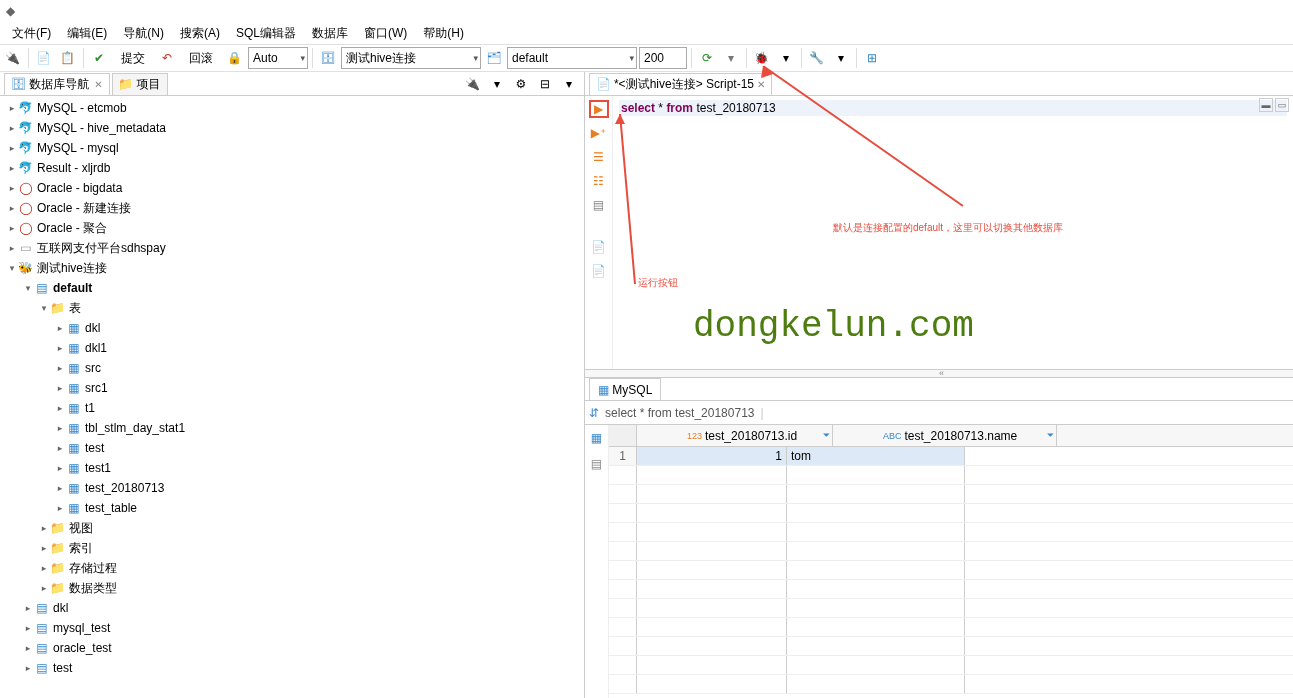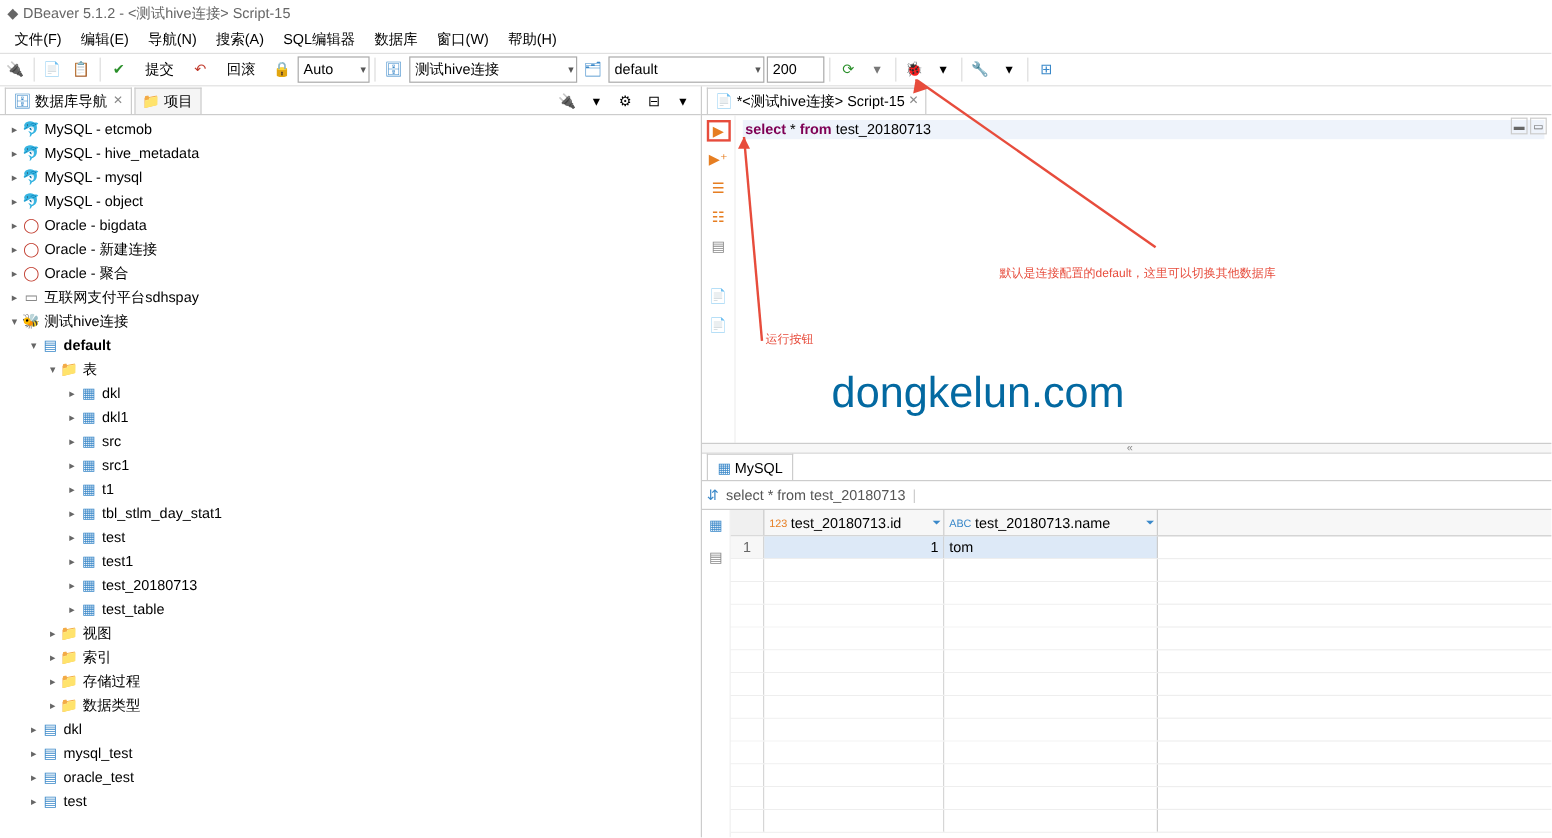--- a/index.html
+++ b/index.html
@@ -31,51 +31,50 @@
 .editor-tabs { height: 24px; display: flex; align-items: center; border-bottom: 1px solid #ccc; padding-left: 4px; }
 .editor-tab { height: 22px; padding: 0 6px; border: 1px solid #ccc; border-bottom: none; background: #fff; display: inline-flex; align-items: center; gap: 3px; }
 .editor-area { display: flex; flex: 1; min-height: 0; }
 .editor-gutter { width: 28px; border-right: 1px solid #eee; display: flex; flex-direction: column; align-items: center; padding-top: 4px; gap: 6px; }
 .gutter-btn { width: 20px; height: 18px; display: flex; align-items: center; justify-content: center; }
 .run-btn-outline { border: 2px solid #e74c3c; }
 .editor-content { flex: 1; position: relative; padding: 4px 6px; font-family: Consolas, monospace; font-size: 13px; }
 .sql-line { background: #eef3fb; padding: 1px 2px; display: inline-block; width: 100%; }
 .kw { color: #7f0055; font-weight: bold; }
 .annotation { position: absolute; color: #e74c3c; font-size: 10px; pointer-events: none; }
-.watermark { position: absolute; color: #0369a1; font-family: Liberation Sans, sans-serif; font-size: 36px; pointer-events: none; }
+.watermark { position: absolute; color: #4d7c0f; font-family: Liberation Mono, monospace; font-size: 36px; pointer-events: none; }
 .result-tabs { height: 24px; border-top: 1px solid #ccc; border-bottom: 1px solid #ccc; display: flex; align-items: center; padding-left: 4px; }
 .result-tab { height: 22px; padding: 0 8px; border: 1px solid #ccc; border-bottom: none; background: #fff; display: inline-flex; align-items: center; gap: 3px; }
 .result-filter { height: 24px; border-bottom: 1px solid #ccc; display: flex; align-items: center; padding: 0 4px; gap: 6px; }
 .result-filter .q { color: #555; }
 .result-filter .hint { color: #aaa; font-style: italic; }
 .grid { flex: 1; display: flex; }
 .grid-gutter { width: 24px; border-right: 1px solid #eee; display: flex; flex-direction: column; align-items: center; padding-top: 2px; gap: 4px; }
 .grid-table { flex: 1; position: relative; }
-.grid-header { height: 22px; display: flex; border-bottom: 1px solid #ccc; background: #f7f7f7; }
+.grid-header { height: 22px; display: flex; border-bottom: 1px solid #ccc; background: #f7f7f7; gap: 46px; }
 .gh-cell { border-right: 1px solid #ccc; padding: 2px 4px; display: flex; align-items: center; gap: 3px; position: relative; }
 .gh-cell.rownum { width: 28px; background: #f0f0f0; justify-content: center; }
 .gh-cell.c1 { width: 150px; }
 .gh-cell.c2 { width: 178px; }
 .gh-filter { position: absolute; right: 2px; font-size: 9px; color: #3a88c9; }
 .grid-body-row { height: 19px; display: flex; border-bottom: 1px solid #eee; }
 .gb-cell { border-right: 1px solid #ccc; padding: 1px 4px; display: flex; align-items: center; }
 .gb-cell.rownum { width: 28px; background: #f7f7f7; justify-content: center; color: #666; }
 .gb-cell.c1 { width: 150px; justify-content: flex-end; background: #dde9f7; }
 .gb-cell.c2 { width: 178px; background: #dde9f7; }
 .empty-rows .grid-body-row .gb-cell { background: #fff; }
 svg.arrow-red { position: absolute; pointer-events: none; }
 .mini-btns { position: absolute; right: 4px; top: 2px; display: flex; gap: 2px; }
 .mini-btn { width: 14px; height: 14px; border: 1px solid #ccc; font-size: 9px; display: flex; align-items: center; justify-content: center; color: #666; }
 </style>
 </head>
 <body>
 
 <div class="title-bar">
   <span class="icon">◆</span>
-  <span>DBeaver 5.1.2 - &lt;测试hive连接&gt; Script-15</span>
 </div>
 
 <div class="menu-bar">
   <span>文件(F)</span>
   <span>编辑(E)</span>
   <span>导航(N)</span>
   <span>搜索(A)</span>
   <span>SQL编辑器</span>
   <span>数据库</span>
   <span>窗口(W)</span>
@@ -157,21 +156,21 @@
           <span class="tree-label">MySQL - hive_metadata</span>
         </div>
       <div class="tree-row">
           <span class="tree-arrow">▸</span>
           <span class="tree-icon" style="color:#3a88c9;">🐬</span>
           <span class="tree-label">MySQL - mysql</span>
         </div>
       <div class="tree-row">
           <span class="tree-arrow">▸</span>
           <span class="tree-icon" style="color:#3a88c9;">🐬</span>
-          <span class="tree-label">MySQL - object</span>
+          <span class="tree-label">Result - xljrdb</span>
         </div>
       <div class="tree-row">
           <span class="tree-arrow">▸</span>
           <span class="tree-icon" style="color:#c0392b;">◯</span>
           <span class="tree-label">Oracle - bigdata</span>
         </div>
       <div class="tree-row">
           <span class="tree-arrow">▸</span>
           <span class="tree-icon" style="color:#c0392b;">◯</span>
           <span class="tree-label">Oracle - 新建连接</span>

